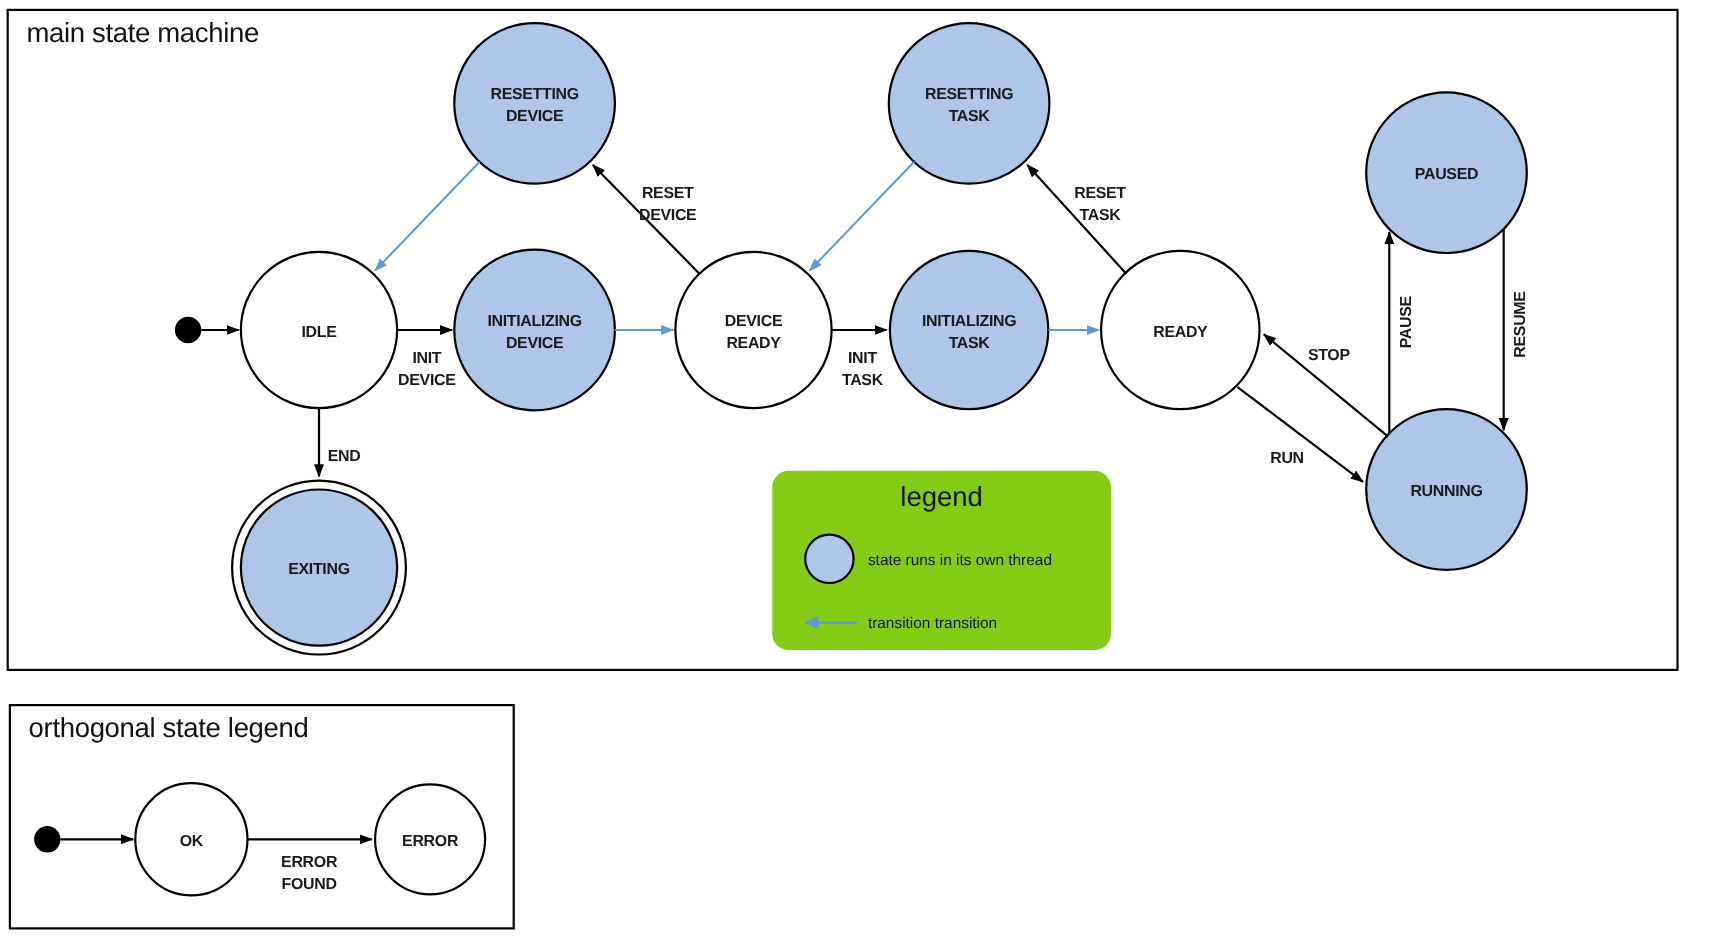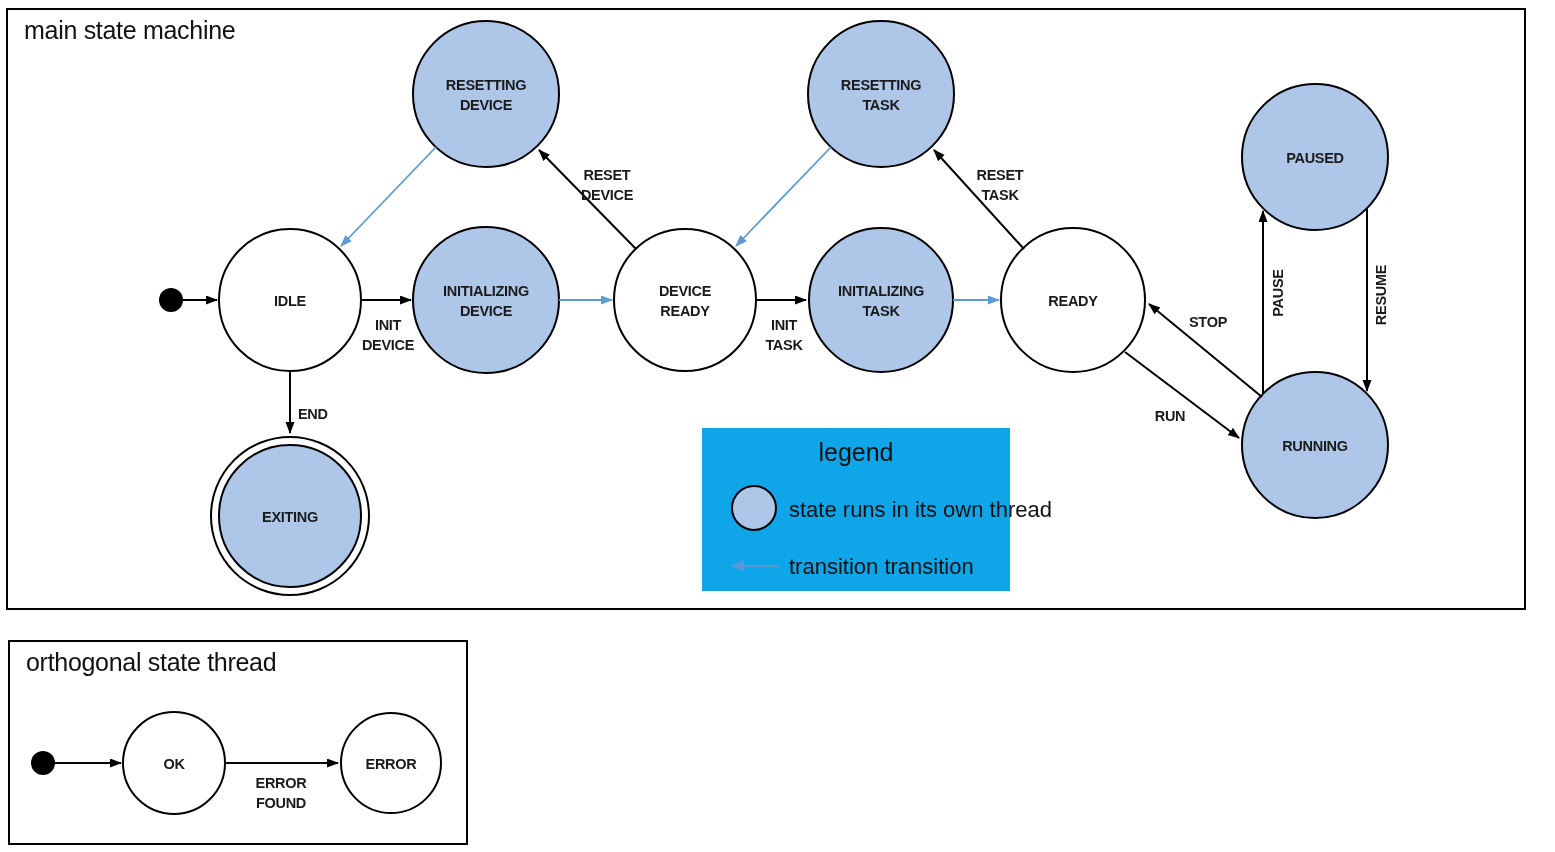--- a/index.html
+++ b/index.html
@@ -17,45 +17,45 @@
   #diagram{position:absolute;left:0;top:0;z-index:2;pointer-events:none;}
   .state{fill:#ffffff;stroke:#000;stroke-width:2px;}
   .state.thread{fill:#aec6e8;}
   .edge{stroke:#000;stroke-width:2px;fill:none;}
   .edge.auto{stroke:#5b9bd5;stroke-width:1.8px;}
   .node-label,.edge-label{
     font-family:"Liberation Sans",sans-serif;font-size:14.5px;font-weight:600;
     letter-spacing:-0.3px;fill:#1a1a1a;
   }
   
-  .legend{position:absolute;left:702px;top:428px;width:308px;height:163px;background:#0ea5e9;z-index:3;}
+  .legend{position:absolute;left:702px;top:428px;width:308px;height:163px;background:#84cc16;z-index:3;border-radius:15px;}
   .legend-title{position:absolute;top:10px;left:0;width:100%;text-align:center;font-size:25px;font-weight:500;color:#111;}
   .legend-circle{
     position:absolute;left:29px;top:57px;width:46px;height:46px;box-sizing:border-box;
     border:2px solid #000;border-radius:50%;background:#aec6e8;
   }
-  .legend-label{position:absolute;left:87px;font-size:22px;color:#111;line-height:17px;white-space:nowrap;}
+  .legend-label{position:absolute;left:87px;font-size:14px;color:#111;line-height:17px;white-space:nowrap;}
   #legend-thread-label{top:73px;}
   #legend-auto-label{top:130px;}
   .legend-arrow{position:absolute;left:29px;top:132px;width:48px;height:12px;}
   .legend-arrow .shaft{position:absolute;left:10px;right:0;top:4.5px;height:2.6px;background:#5b9bd5;}
   .legend-arrow .head{
     position:absolute;left:0;top:0;width:0;height:0;
     border-top:6px solid transparent;border-bottom:6px solid transparent;border-right:13px solid #5b9bd5;
   }
 </style>
 </head>
 <body>
 
 <div class="box" id="main-box">
   <div class="box-title">main state machine</div>
 </div>
 
 <div class="box" id="ortho-box">
-  <div class="box-title">orthogonal state thread</div>
+  <div class="box-title">orthogonal state legend</div>
 </div>
 
 <svg id="diagram" width="1555" height="852">
   <defs>
     <marker id="arrow-black" markerUnits="userSpaceOnUse" markerWidth="13" markerHeight="10" refX="11" refY="4.5" orient="auto">
       <path d="M0,0 L12,4.5 L0,9 Z" fill="#000"></path>
     </marker>
     <marker id="arrow-blue" markerUnits="userSpaceOnUse" markerWidth="13" markerHeight="10" refX="11" refY="4.5" orient="auto">
       <path d="M0,0 L12,4.5 L0,9 Z" fill="#5b9bd5"></path>
     </marker>

